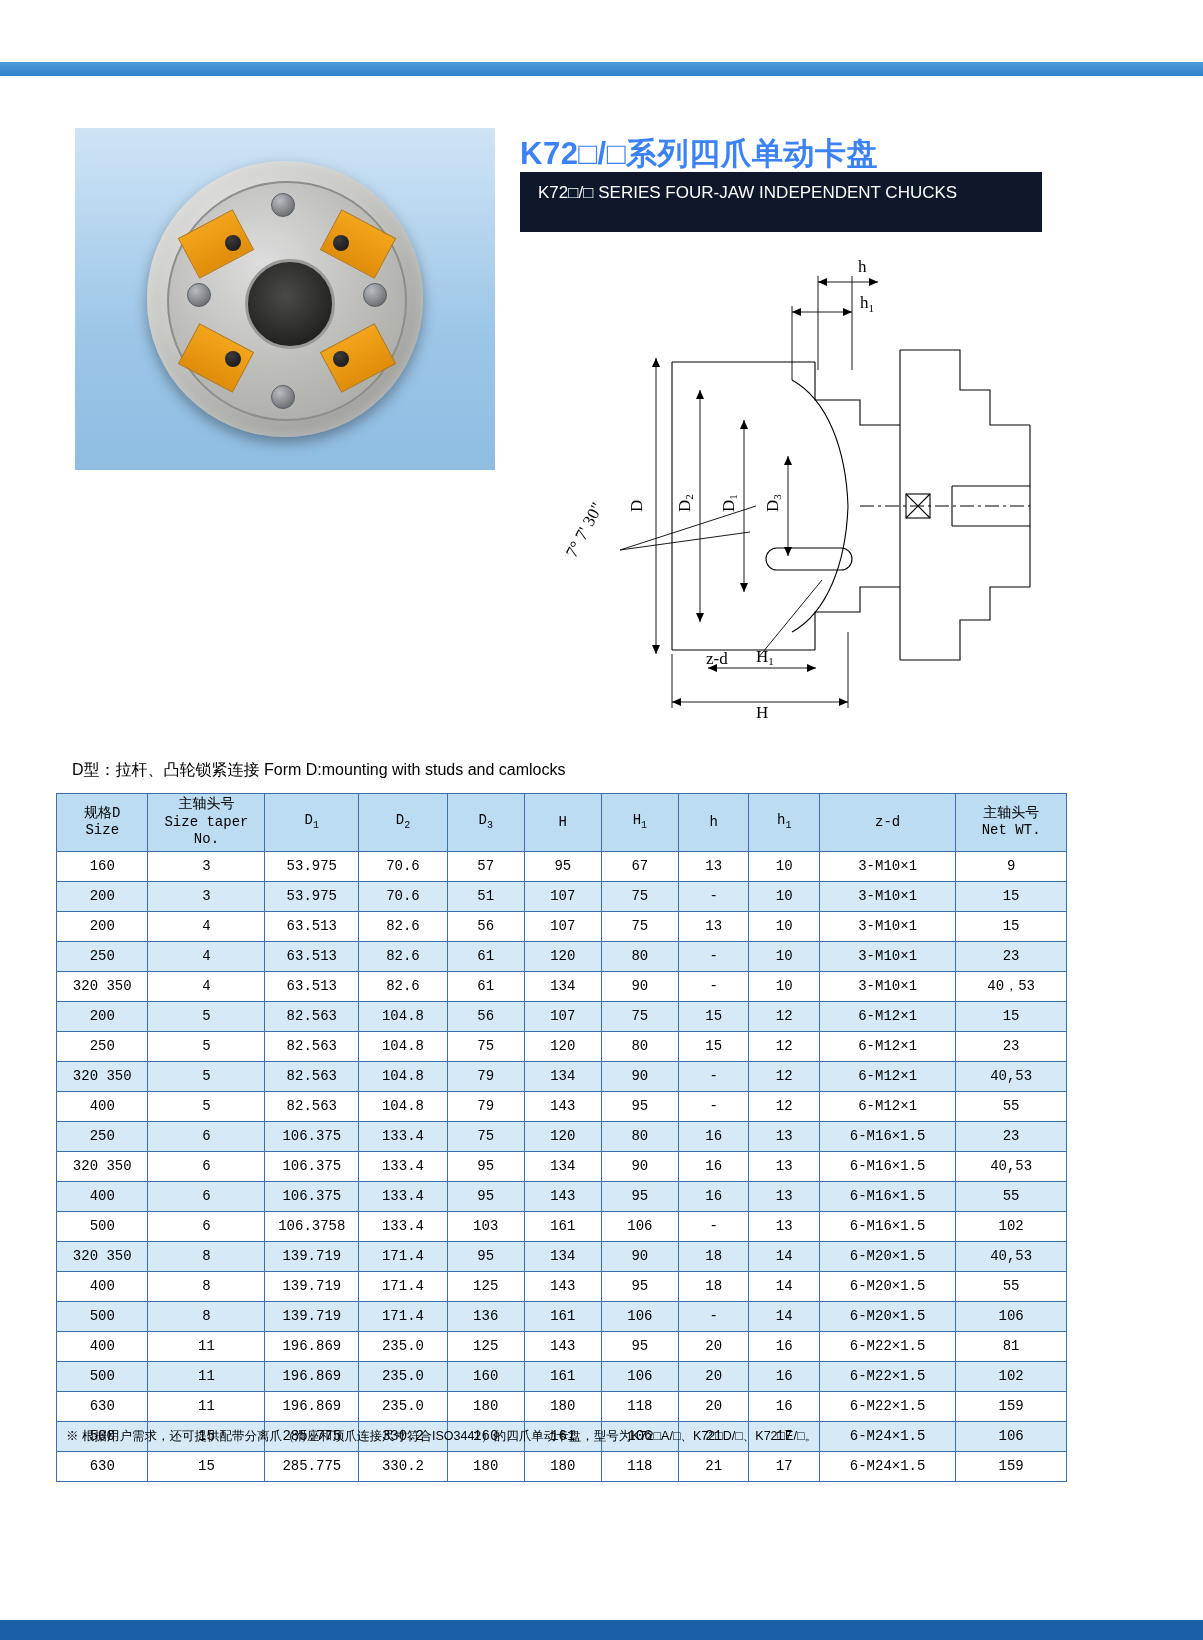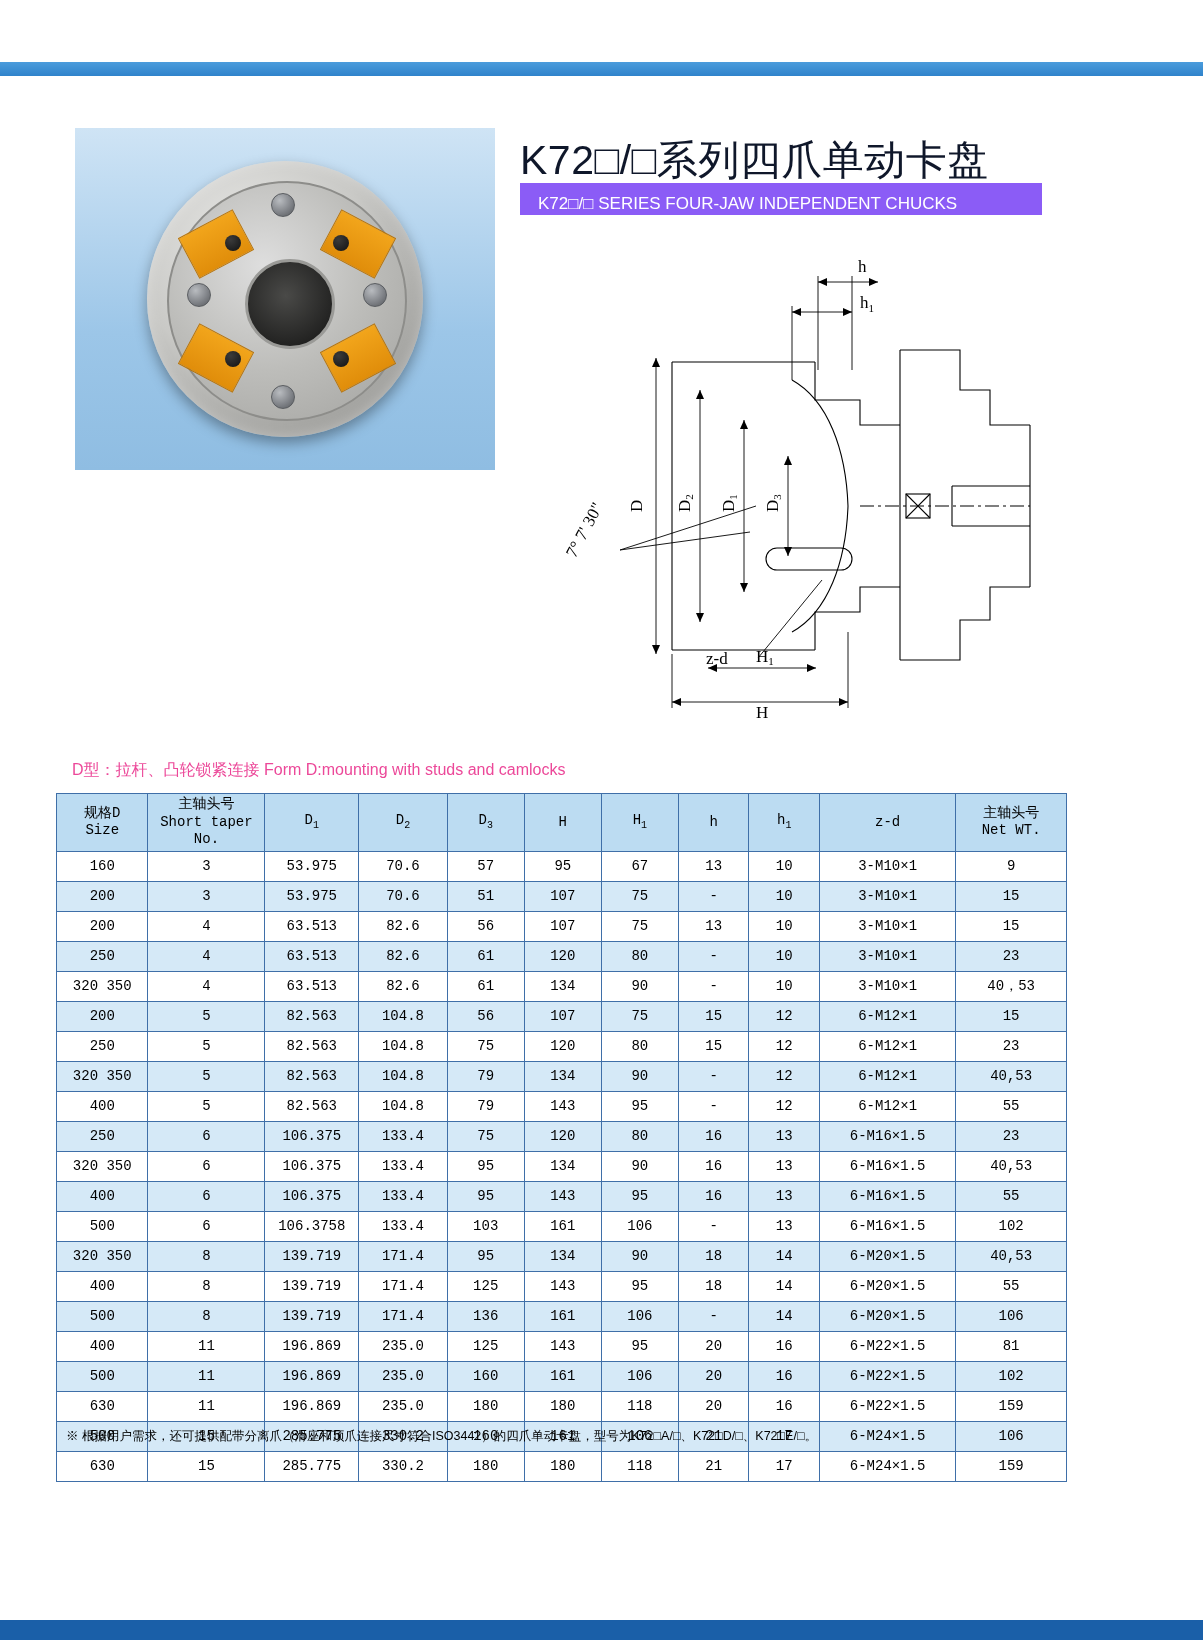--- a/index.html
+++ b/index.html
@@ -107,33 +107,33 @@
     width: 16px;
     height: 16px;
     border-radius: 50%;
     background: radial-gradient(circle at 35% 30%, #3b3b3b 0%, #1a1a1a 80%);
   }
   
   .title-cn {
     position: absolute;
     left: 520px;
     top: 133px;
-    font-size: 41px;
-    font-weight: normal;
-    color: #0f172a;
+    font-size: 31px;
+    font-weight: bold;
+    color: #3b82f6;
     letter-spacing: 0.5px;
     white-space: nowrap;
   }
   .title-en-bar {
     position: absolute;
     left: 520px;
-    top: 183px;
+    top: 172px;
     width: 522px;
-    height: 32px;
-    background: #8b5cf6;
+    height: 60px;
+    background: #0f172a;
   }
   .title-en {
     position: absolute;
     left: 18px;
     top: 11px;
     font-size: 17px;
     color: #ffffff;
     white-space: nowrap;
   }
   
@@ -144,21 +144,21 @@
     width: 600px;
     height: 480px;
   }
   .drawing svg { display: block; }
   
   .form-caption {
     position: absolute;
     left: 72px;
     top: 760px;
     font-size: 16px;
-    color: #ec4899;
+    color: #000000;
     white-space: nowrap;
   }
   
   table.spec {
     position: absolute;
     left: 56px;
     top: 793px;
     width: 1011px;
     border-collapse: collapse;
     font-size: 14px;
@@ -341,21 +341,21 @@
 
   <table class="spec">
     <thead>
       <tr>
         <th style="width:98px">
           <div>规格D</div>
           <div>Size</div>
         </th>
         <th style="width:128px">
           <div>主轴头号</div>
-          <div>Short taper No.</div>
+          <div>Size taper No.</div>
         </th>
         <th style="width:92px">
           <span>D</span><span class="sub">1</span>
         </th>
         <th style="width:92px">
           <span>D</span><span class="sub">2</span>
         </th>
         <th style="width:82px">
           <span>D</span><span class="sub">3</span>
         </th>

